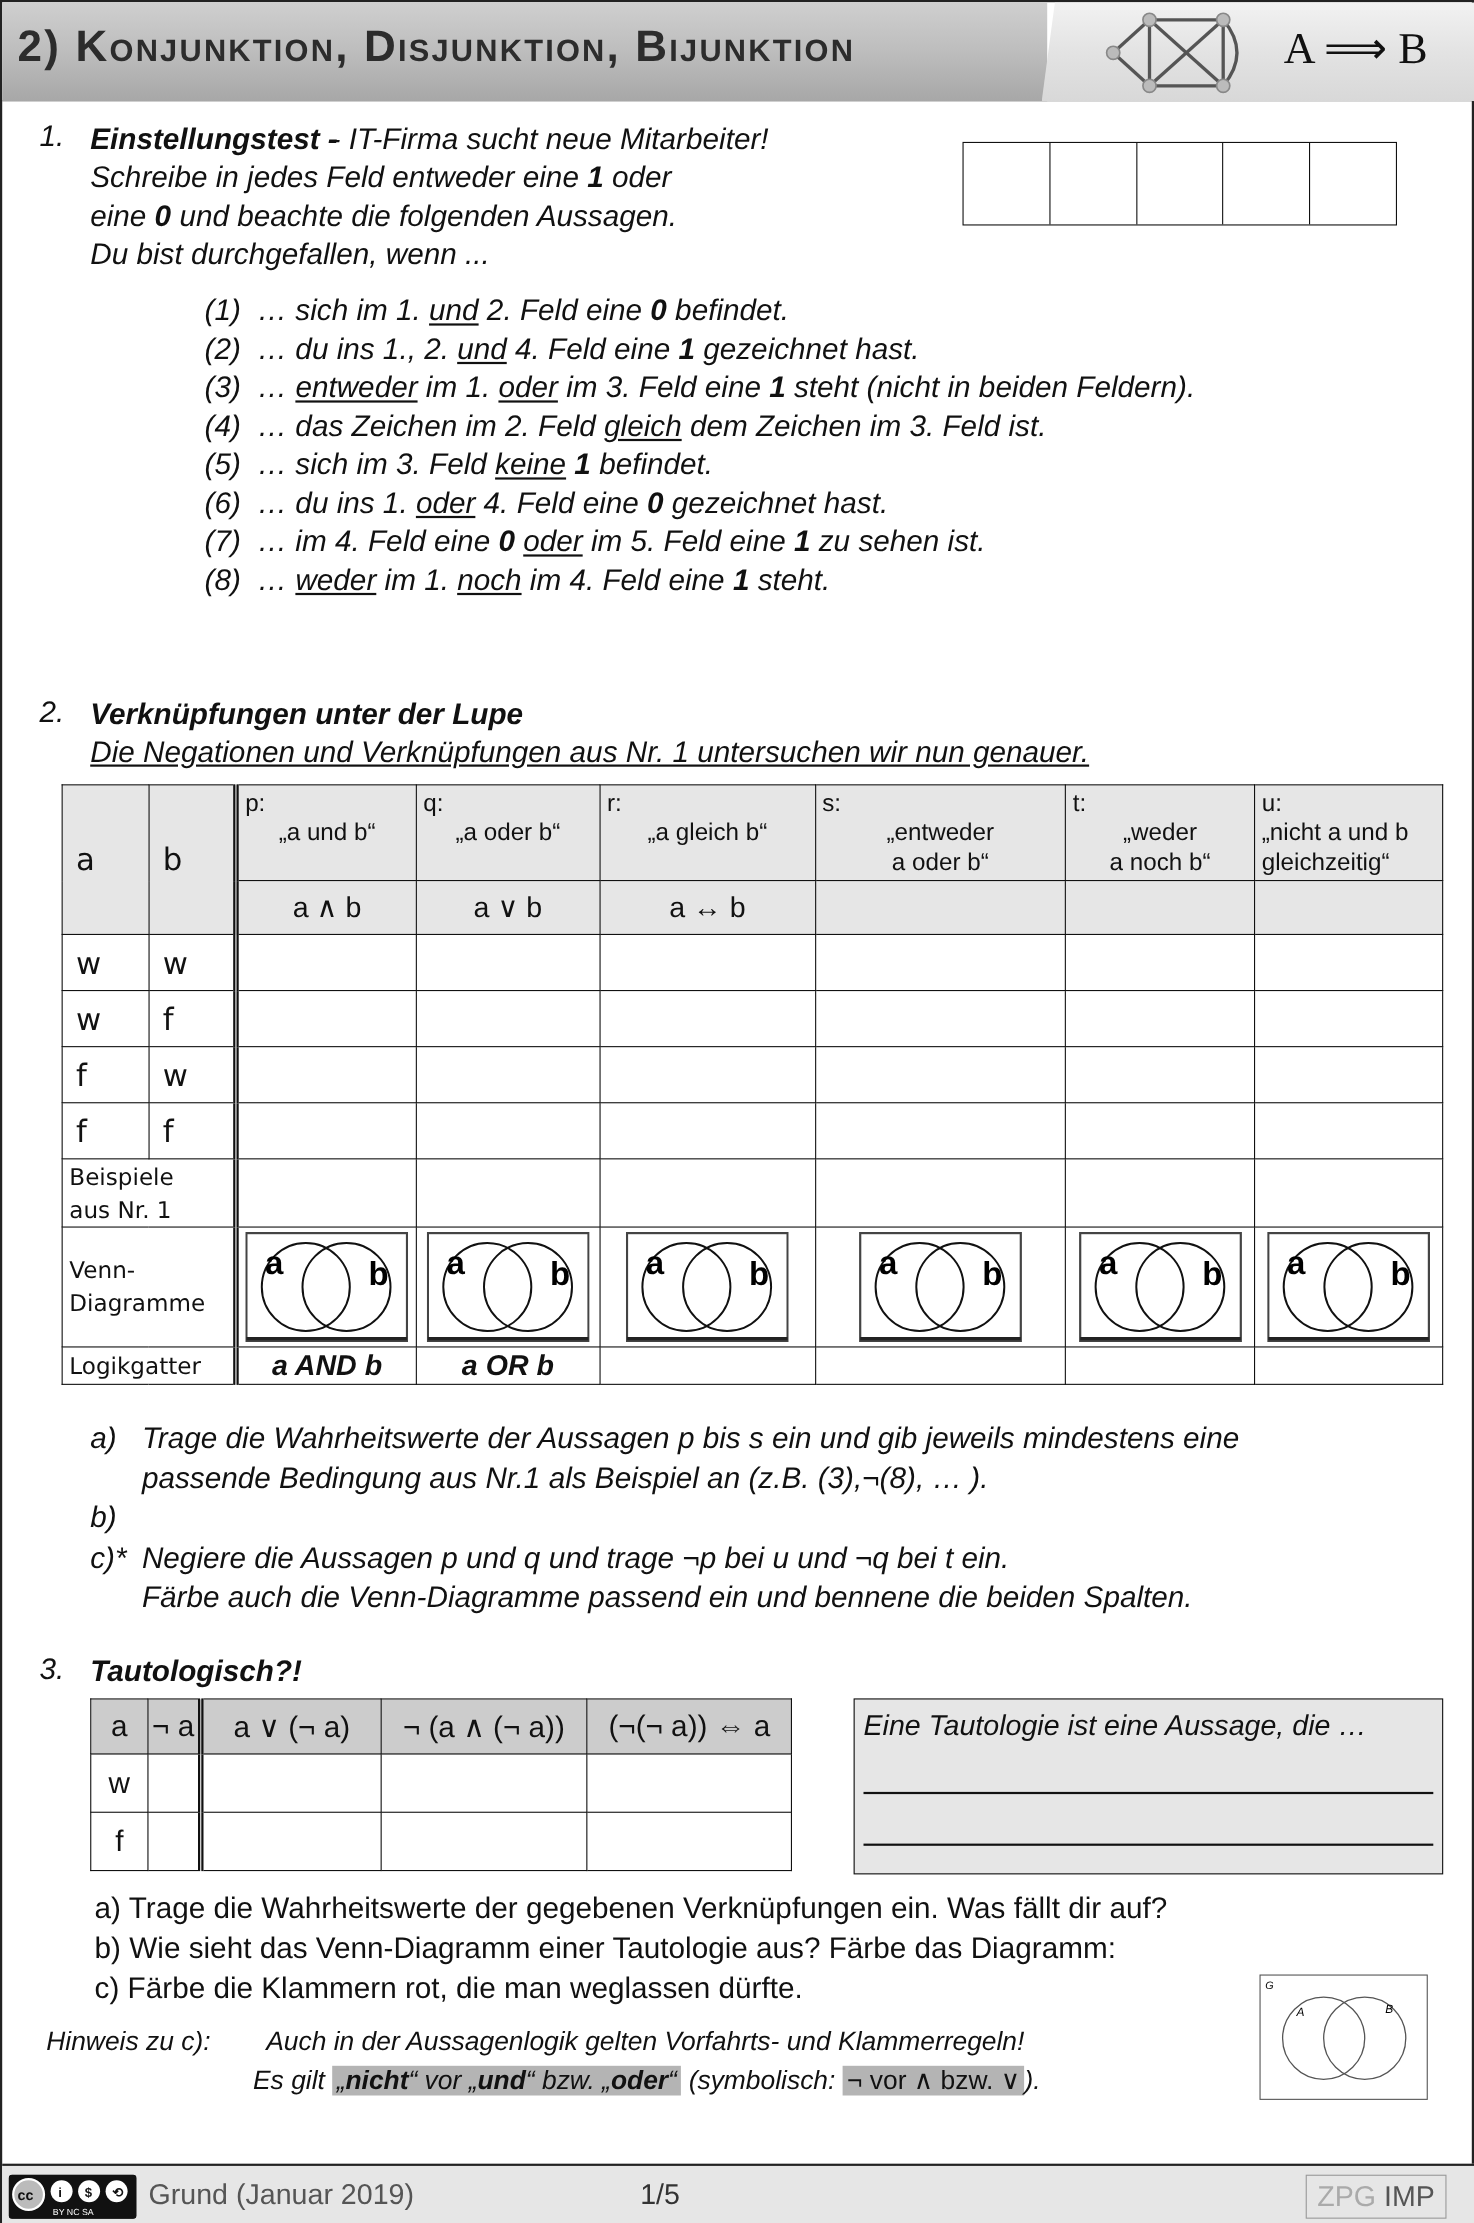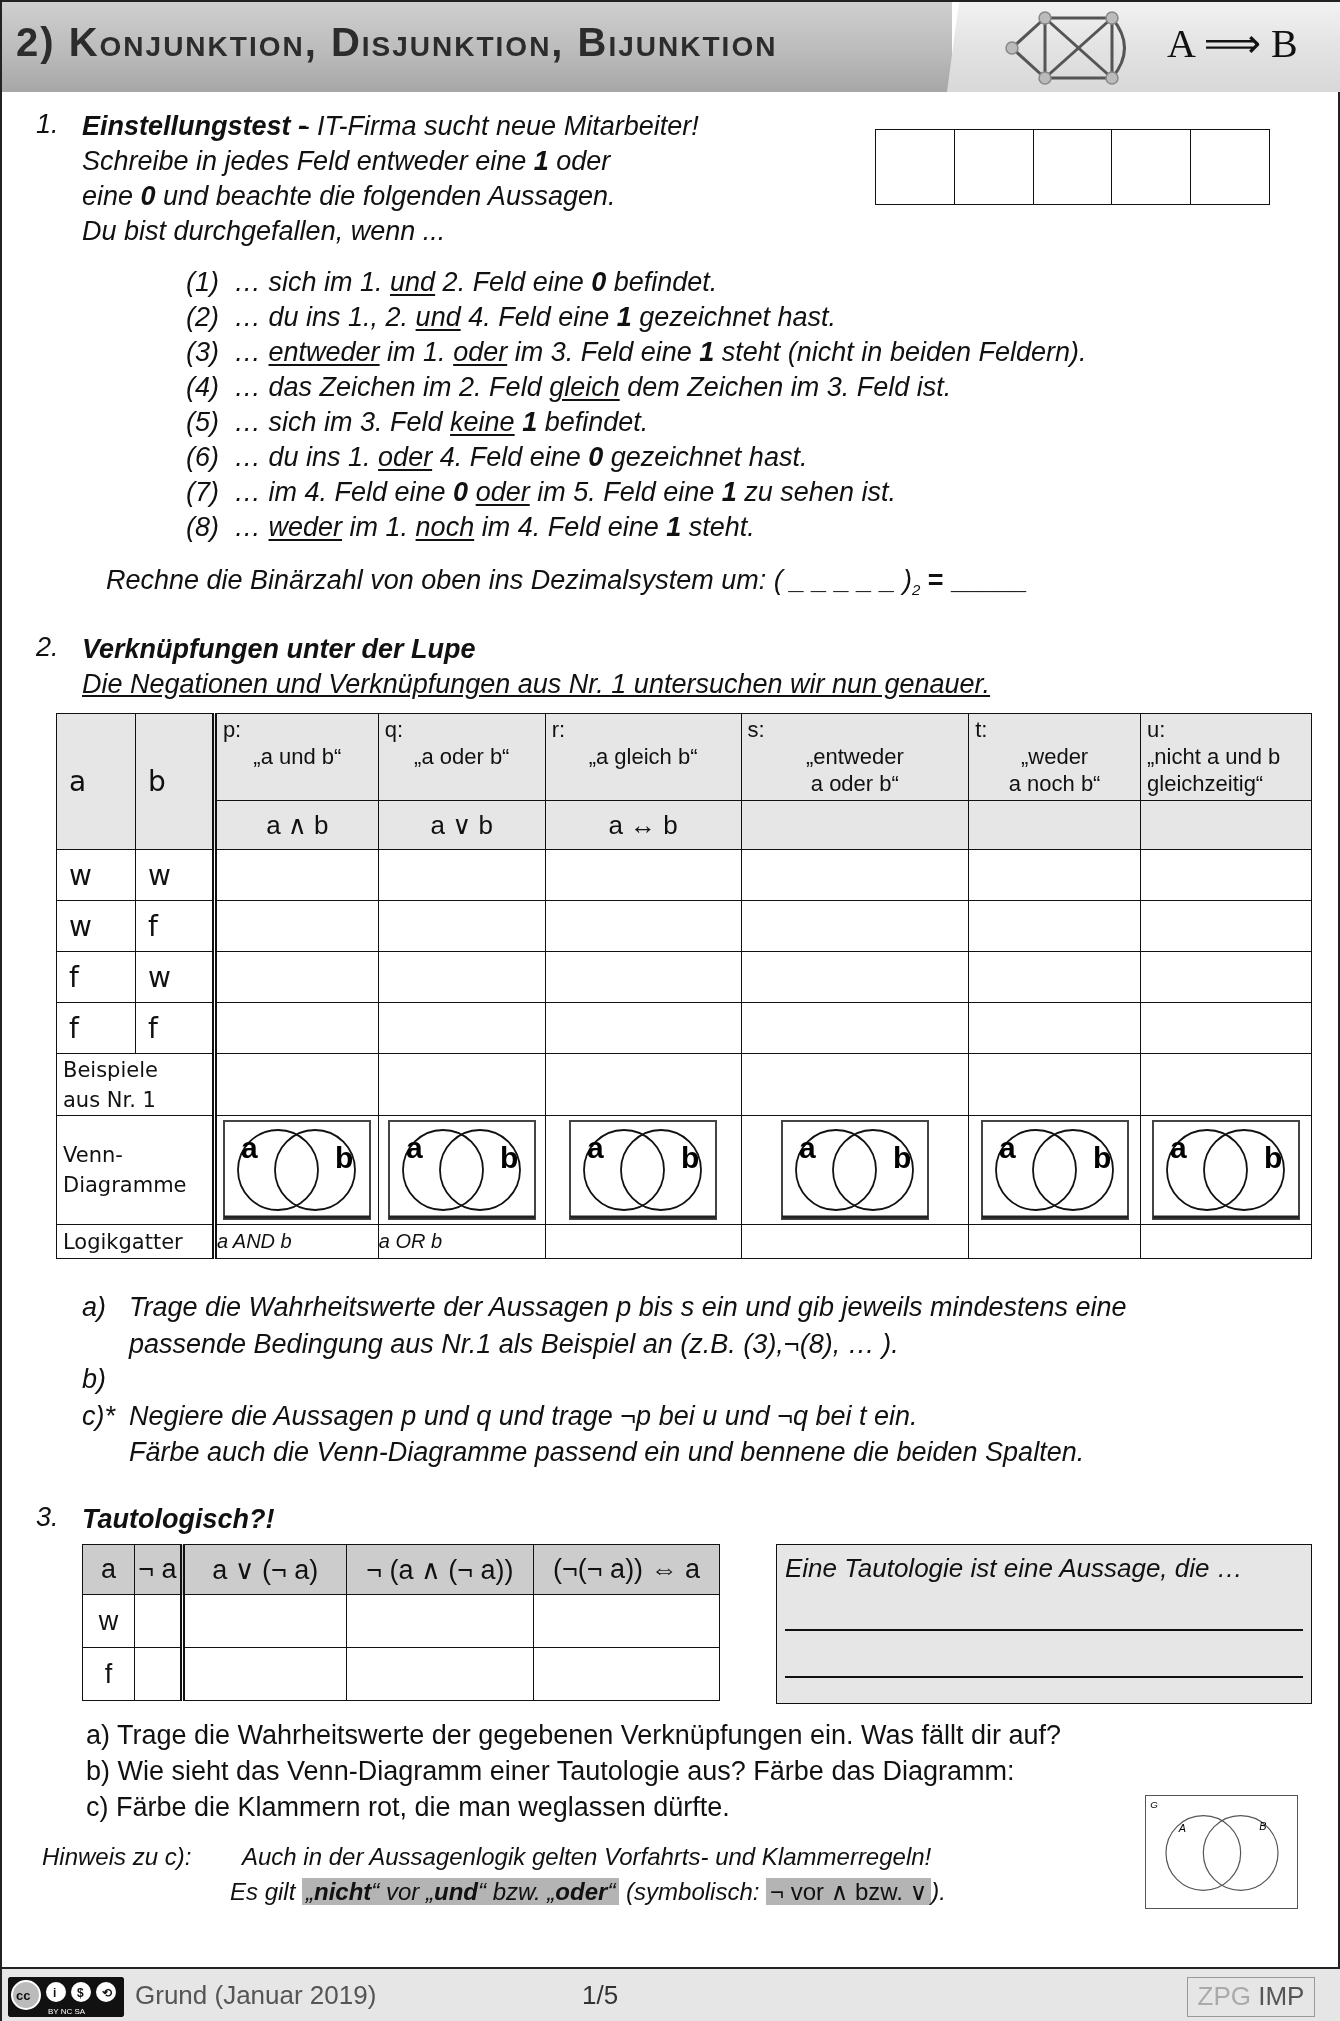--- a/index.html
+++ b/index.html
@@ -33,21 +33,21 @@
   .tbl2 { left: 54px; top: 711px; width: 1256px; }
   .tbl2 td { border: 1.5px solid #111; vertical-align: middle; font-size: 26px; }
   .tbl2 .hdr { background: #e6e6e6; }
   .tbl2 .dbl { border-left: 5px double #111; }
   .tbl2 .hd-label { font-size: 22px; line-height: 27px; padding: 2px 6px; vertical-align: top; }
   .tbl2 .hd-label .ln { display: block; text-align: center; }
   .tbl2 .hd-label .ln.l { text-align: left; }
   .tbl2 .sym { text-align: center; font-size: 26px; }
   .tbl2 .ab { font-size: 28px; padding-left: 12px; font-family: "DejaVu Sans", sans-serif; }
   .tbl2 .rowlbl { font-size: 21px; line-height: 30px; padding-left: 6px; font-family: "DejaVu Sans", sans-serif; }
-  .tbl2 .gate { text-align: left; font-style: italic; font-size: 20px; }
+  .tbl2 .gate { text-align: center; font-style: italic; font-size: 26px; font-weight: bold; }
   .venn { display: block; margin: 0 auto; }
 
   
   .tbl3 { left: 80px; top: 1542px; width: 638px; }
   .tbl3 td { border: 1.5px solid #111; font-size: 27px; text-align: center; height: 53px; }
   .tbl3 .hdr td { background: #cccccc; height: 50px; }
   .tbl3 .dbl { border-left: 5px double #111; }
 
   .tautbox { position: absolute; left: 774px; top: 1542px; width: 536px; height: 160px; background: #e6e6e6; border: 1.5px solid #111; }
   .tautbox .lbl { position: absolute; left: 8px; top: 8px; font-style: italic; font-size: 26px; white-space: nowrap; }
@@ -137,23 +137,20 @@
       <span>(6)</span>&nbsp;&nbsp;<span>… du ins 1. </span><span class="u">oder</span><span> 4. Feld eine </span><span class="b">0</span><span> gezeichnet hast.</span>
     </div>
     <div class="t" style="left:184px; top:473px;">
       <span>(7)</span>&nbsp;&nbsp;<span>… im 4. Feld eine </span><span class="b">0</span><span> </span><span class="u">oder</span><span> im 5. Feld eine </span><span class="b">1</span><span> zu sehen ist.</span>
     </div>
     <div class="t" style="left:184px; top:508px;">
       <span>(8)</span>&nbsp;&nbsp;<span>… </span><span class="u">weder</span><span> im 1. </span><span class="u">noch</span><span> im 4. Feld eine </span><span class="b">1</span><span> steht.</span>
     </div>
   </div>
 
-  <div class="t" style="left:104px; top:561px;">
-    <span>Rechne die Binärzahl von oben ins Dezimalsystem um:  ( _ _ _ _ _ )</span><sub style="font-size:15px;">2</sub><span class="b" style="font-style:normal;"> = _____</span>
-  </div>
 
   <div class="num" style="left:34px; top:630px;">2.</div>
   <div class="t b" style="left:80px; top:630px;">Verknüpfungen unter der Lupe</div>
   <div class="t" style="left:80px; top:665px;text-decoration:underline;">Die Negationen und Verknüpfungen aus Nr. 1 untersuchen wir nun genauer.</div>
 
   <table class="tbl2">
     <colgroup>
       <col style="width:79px">
         <col style="width:79px">
         <col style="width:164px">

